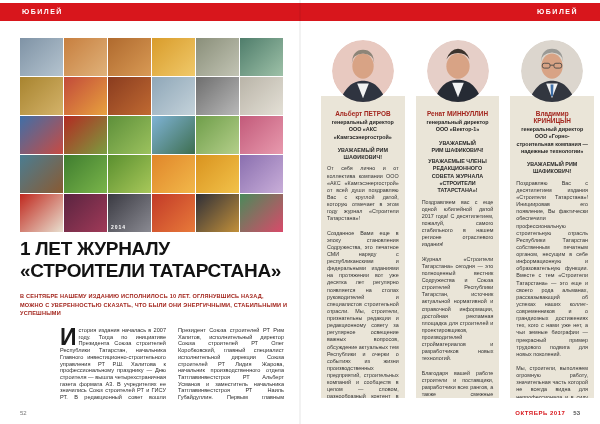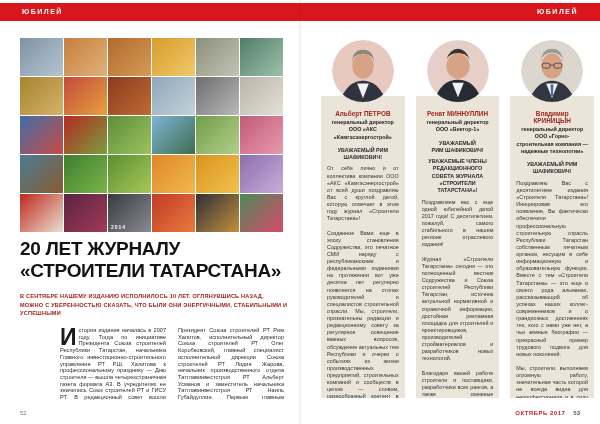--- a/index.html
+++ b/index.html
@@ -89,21 +89,21 @@
       <div class="tile" style="background: linear-gradient(135deg, rgb(192, 40, 30), rgb(232, 224, 208));"></div>
       <div class="tile" style="background: linear-gradient(135deg, rgb(90, 36, 64), rgb(160, 58, 88));"></div>
       <div class="tile" style="background: linear-gradient(135deg, rgb(58, 58, 66), rgb(138, 138, 146));">
         <span>2014</span>
       </div>
       <div class="tile" style="background: linear-gradient(135deg, rgb(194, 58, 40), rgb(232, 122, 58));"></div>
       <div class="tile" style="background: linear-gradient(135deg, rgb(47, 47, 56), rgb(194, 144, 58));"></div>
       <div class="tile" style="background: linear-gradient(135deg, rgb(74, 138, 90), rgb(217, 74, 106));"></div>
     </div>
 
-  <h1 class="headline">20 ЛЕТ ЖУРНАЛУ
+  <h1 class="headline">1 ЛЕТ ЖУРНАЛУ
 «СТРОИТЕЛИ ТАТАРСТАНА»</h1>
   <div class="standfirst">В СЕНТЯБРЕ НАШЕМУ ИЗДАНИЮ ИСПОЛНИЛОСЬ 10 ЛЕТ. ОГЛЯНУВШИСЬ НАЗАД,
 МОЖНО С УВЕРЕННОСТЬЮ СКАЗАТЬ, ЧТО БЫЛИ ОНИ ЭНЕРГИЧНЫМИ, СТАБИЛЬНЫМИ И УСПЕШНЫМИ</div>
   <div class="article">История издания началась в 2007 году. Тогда по инициативе Президента Союза строителей Республики Татарстан, начальника Главного инвестиционно-строительного управления РТ Р.Ш. Халитова к профессиональному празднику — Дню строителя — вышла четырехстраничная газета формата А3. В учредителях ее значились Союз строителей РТ и ГИСУ РТ. В редакционный совет вошли Президент Союза строителей РТ Рим Халитов, исполнительный директор Союза строителей РТ Олег Коробковский, главный специалист исполнительной дирекции Союза строителей РТ Лидия Жарова, начальник производственного отдела Татглавинвестстроя РТ Альберт Усманов и заместитель начальника Татглавинвестстроя РТ Наиль Губайдуллин. Первым главным редактором издания стала Алена Минибаева.</div>
   <div class="folio-l">52</div>
 
   <div class="seam"></div>
 
   <div class="cards">
 

